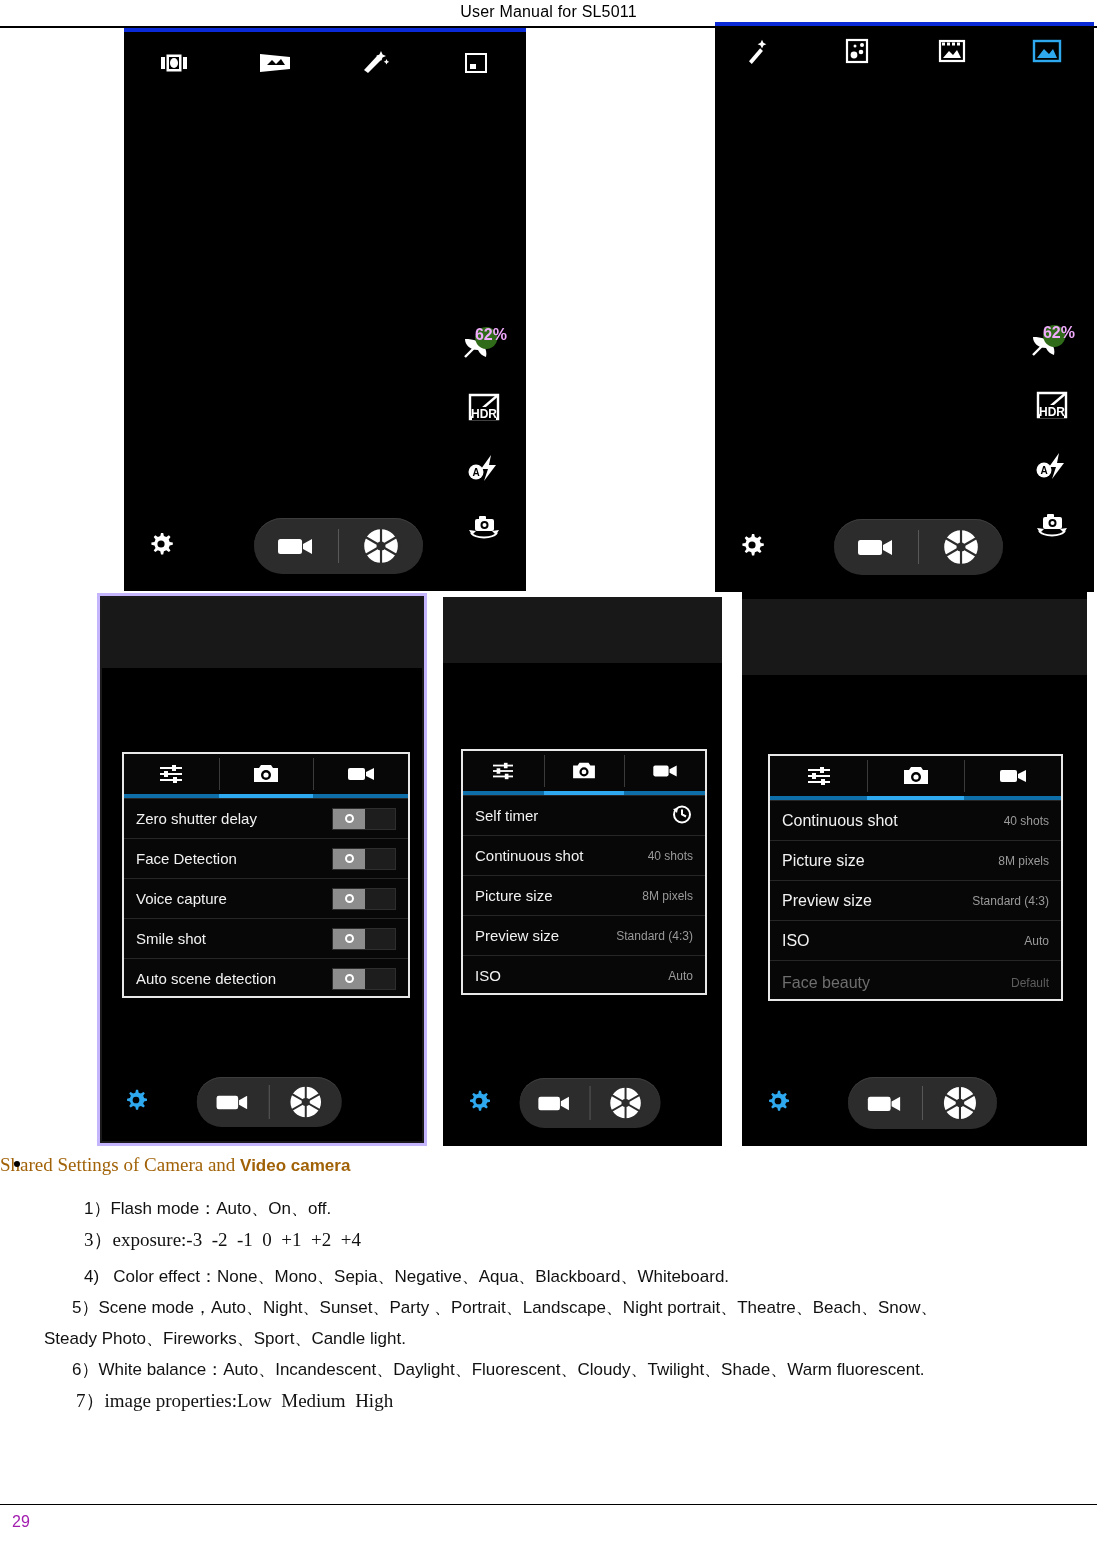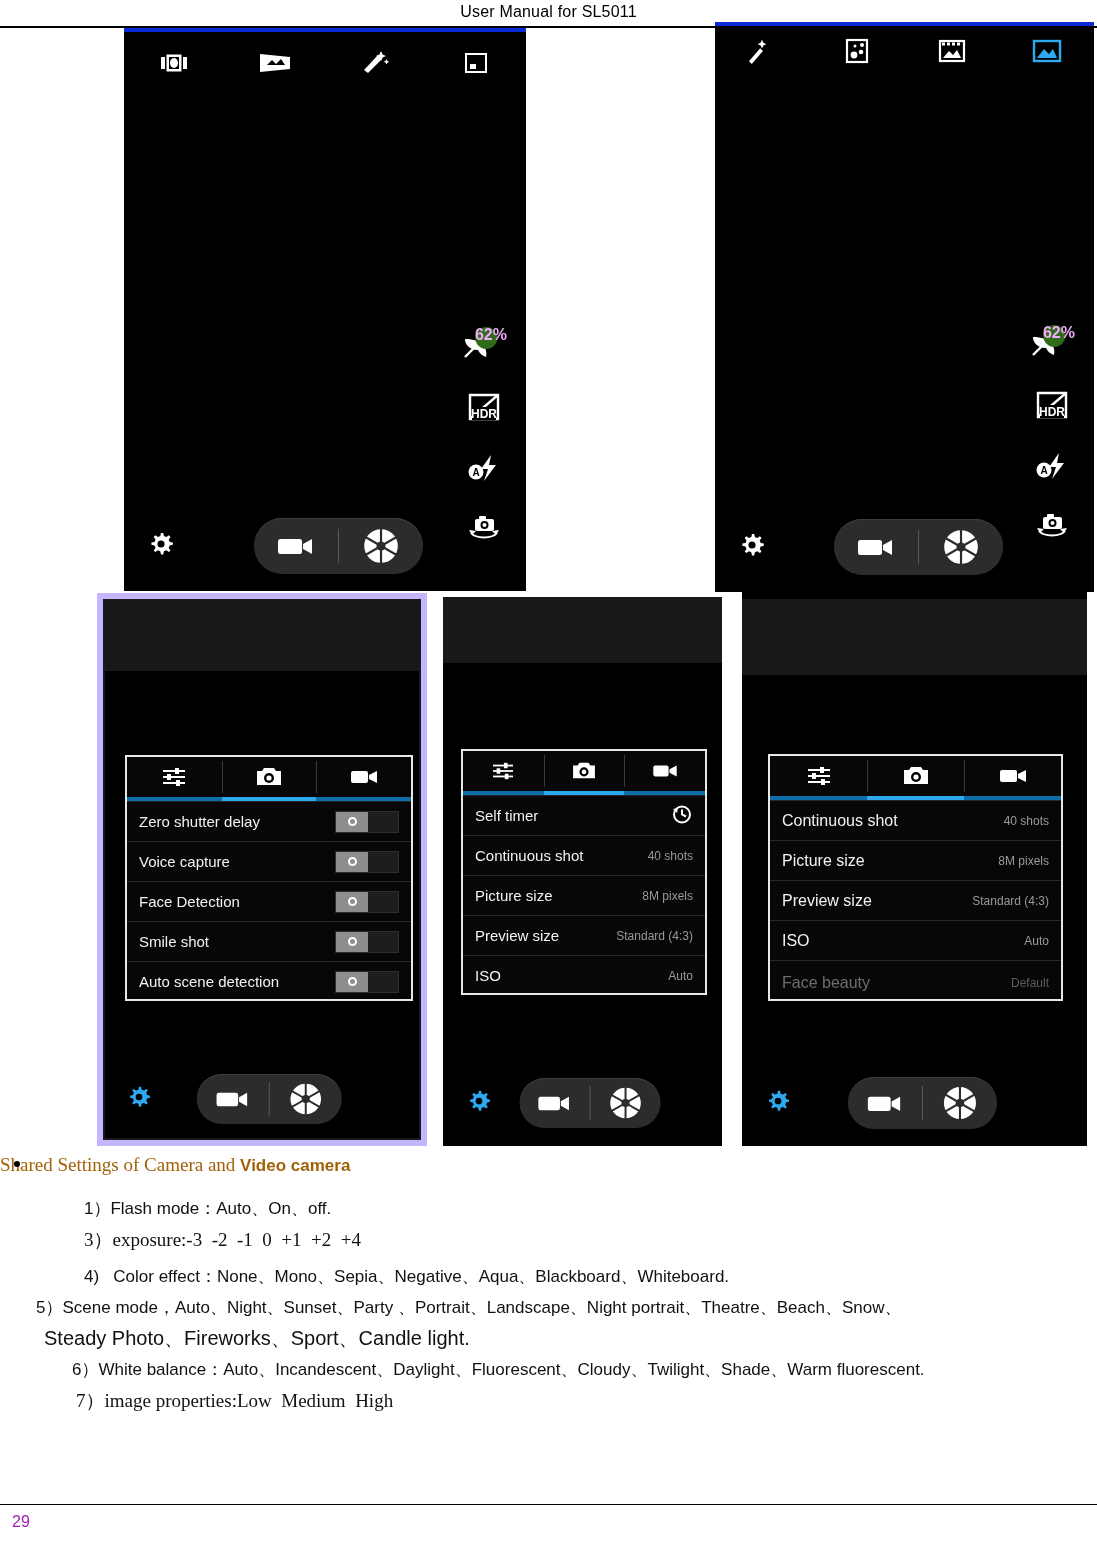--- a/index.html
+++ b/index.html
@@ -243,21 +243,21 @@
     line-height: 31px;
     padding-left: 84px;
     color: #111;
     white-space: pre-wrap;
   }
   .num-line.sans { font-family: "Liberation Sans", sans-serif; }
   .num-line.serif { font-family: "Liberation Serif", serif; font-size: 19px; }
   .cont-line {
     padding-left: 44px;
     font-family: "Liberation Sans", sans-serif;
-    font-size: 20px;
+    font-size: 17px;
     line-height: 31px;
     color: #111;
   }
 
   
   .page-number {
     position: absolute;
     left: 12px;
     top: 1513px;
     font-family: "Liberation Sans", sans-serif;
@@ -501,21 +501,21 @@
               <path d="M22 22 L6.4 13"></path>
               <path d="M22 22 L22 4"></path>
           </g>
           <circle cx="22" cy="22" r="4.5" fill="#2c2c2c"></circle>
         </svg>
       </div>
     </div>
   </div>
 </div>
 
-<div class="shot" style="left:97px; top:593px; width:330px; height:553px; border:6px solid #c4b5fd; background:#1a1a1a;">
+<div class="shot" style="left:97px; top:593px; width:330px; height:553px; border:3px solid #c4b5fd; background:#1a1a1a;">
   <div style="position:absolute;left:2px;top:2px;right:2px;height:70px;background:#181818;"></div>
   <div style="position:absolute;left:2px;top:72px;right:2px;bottom:2px;background:#000;"></div>
 
   <div class="settings-panel" style="left:22px; top:156px; width:288px; height:246px;">
     <div class="settings-tabs">
       <div class="tab">
         <svg width="26" height="22" viewBox="0 0 26 22">
           <g stroke="#ffffff" stroke-width="2" fill="none">
             <path d="M2 5 h22"></path>
               <path d="M2 11 h22"></path>
@@ -546,27 +546,27 @@
       <div class="active"></div>
     </div>
 
     <div class="setting-row" style="height:40px;">
       <span class="setting-label" style="font-size:15px;">Zero shutter delay</span>
       <span class="toggle">
           <span class="knob"></span>
         </span>
     </div>
     <div class="setting-row" style="height:40px;">
-      <span class="setting-label" style="font-size:15px;">Voice capture</span>
+      <span class="setting-label" style="font-size:15px;">Face Detection</span>
       <span class="toggle">
           <span class="knob"></span>
         </span>
     </div>
     <div class="setting-row" style="height:40px;">
-      <span class="setting-label" style="font-size:15px;">Face Detection</span>
+      <span class="setting-label" style="font-size:15px;">Voice capture</span>
       <span class="toggle">
           <span class="knob"></span>
         </span>
     </div>
     <div class="setting-row" style="height:40px;">
       <span class="setting-label" style="font-size:15px;">Smile shot</span>
       <span class="toggle">
           <span class="knob"></span>
         </span>
     </div>
@@ -830,20 +830,20 @@
 
 <div class="doc-body">
   <div class="bullet-line">
     <span class="dot"></span><span>Shared Settings of Camera and </span><span class="bold-sans">Video camera</span>
   </div>
   <div style="height:12px;"></div>
   <div class="num-line sans">1）Flash mode：Auto、On、off.</div>
   <div class="num-line serif">3）exposure:-3  -2  -1  0  +1  +2  +4</div>
   <div style="height:6px;"></div>
   <div class="num-line sans">4)   Color effect：None、Mono、Sepia、Negative、Aqua、Blackboard、Whiteboard.</div>
-  <div class="num-line sans" style="padding-left:36px;">5）Scene mode，Auto、Night、Sunset、Party 、Portrait、Landscape、Night portrait、Theatre、Beach、Snow、</div>
+  <div class="num-line sans" style="padding-left:72px;">5）Scene mode，Auto、Night、Sunset、Party 、Portrait、Landscape、Night portrait、Theatre、Beach、Snow、</div>
   <div class="cont-line">Steady Photo、Fireworks、Sport、Candle light.</div>
   <div class="num-line sans" style="padding-left:72px;">6）White balance：Auto、Incandescent、Daylight、Fluorescent、Cloudy、Twilight、Shade、Warm fluorescent.</div>
   <div class="num-line serif" style="padding-left:76px;">7）image properties:Low  Medium  High</div>
 </div>
 
 <div class="footer-rule"></div>
 <div class="page-number">29</div>
 
 </body></html>

